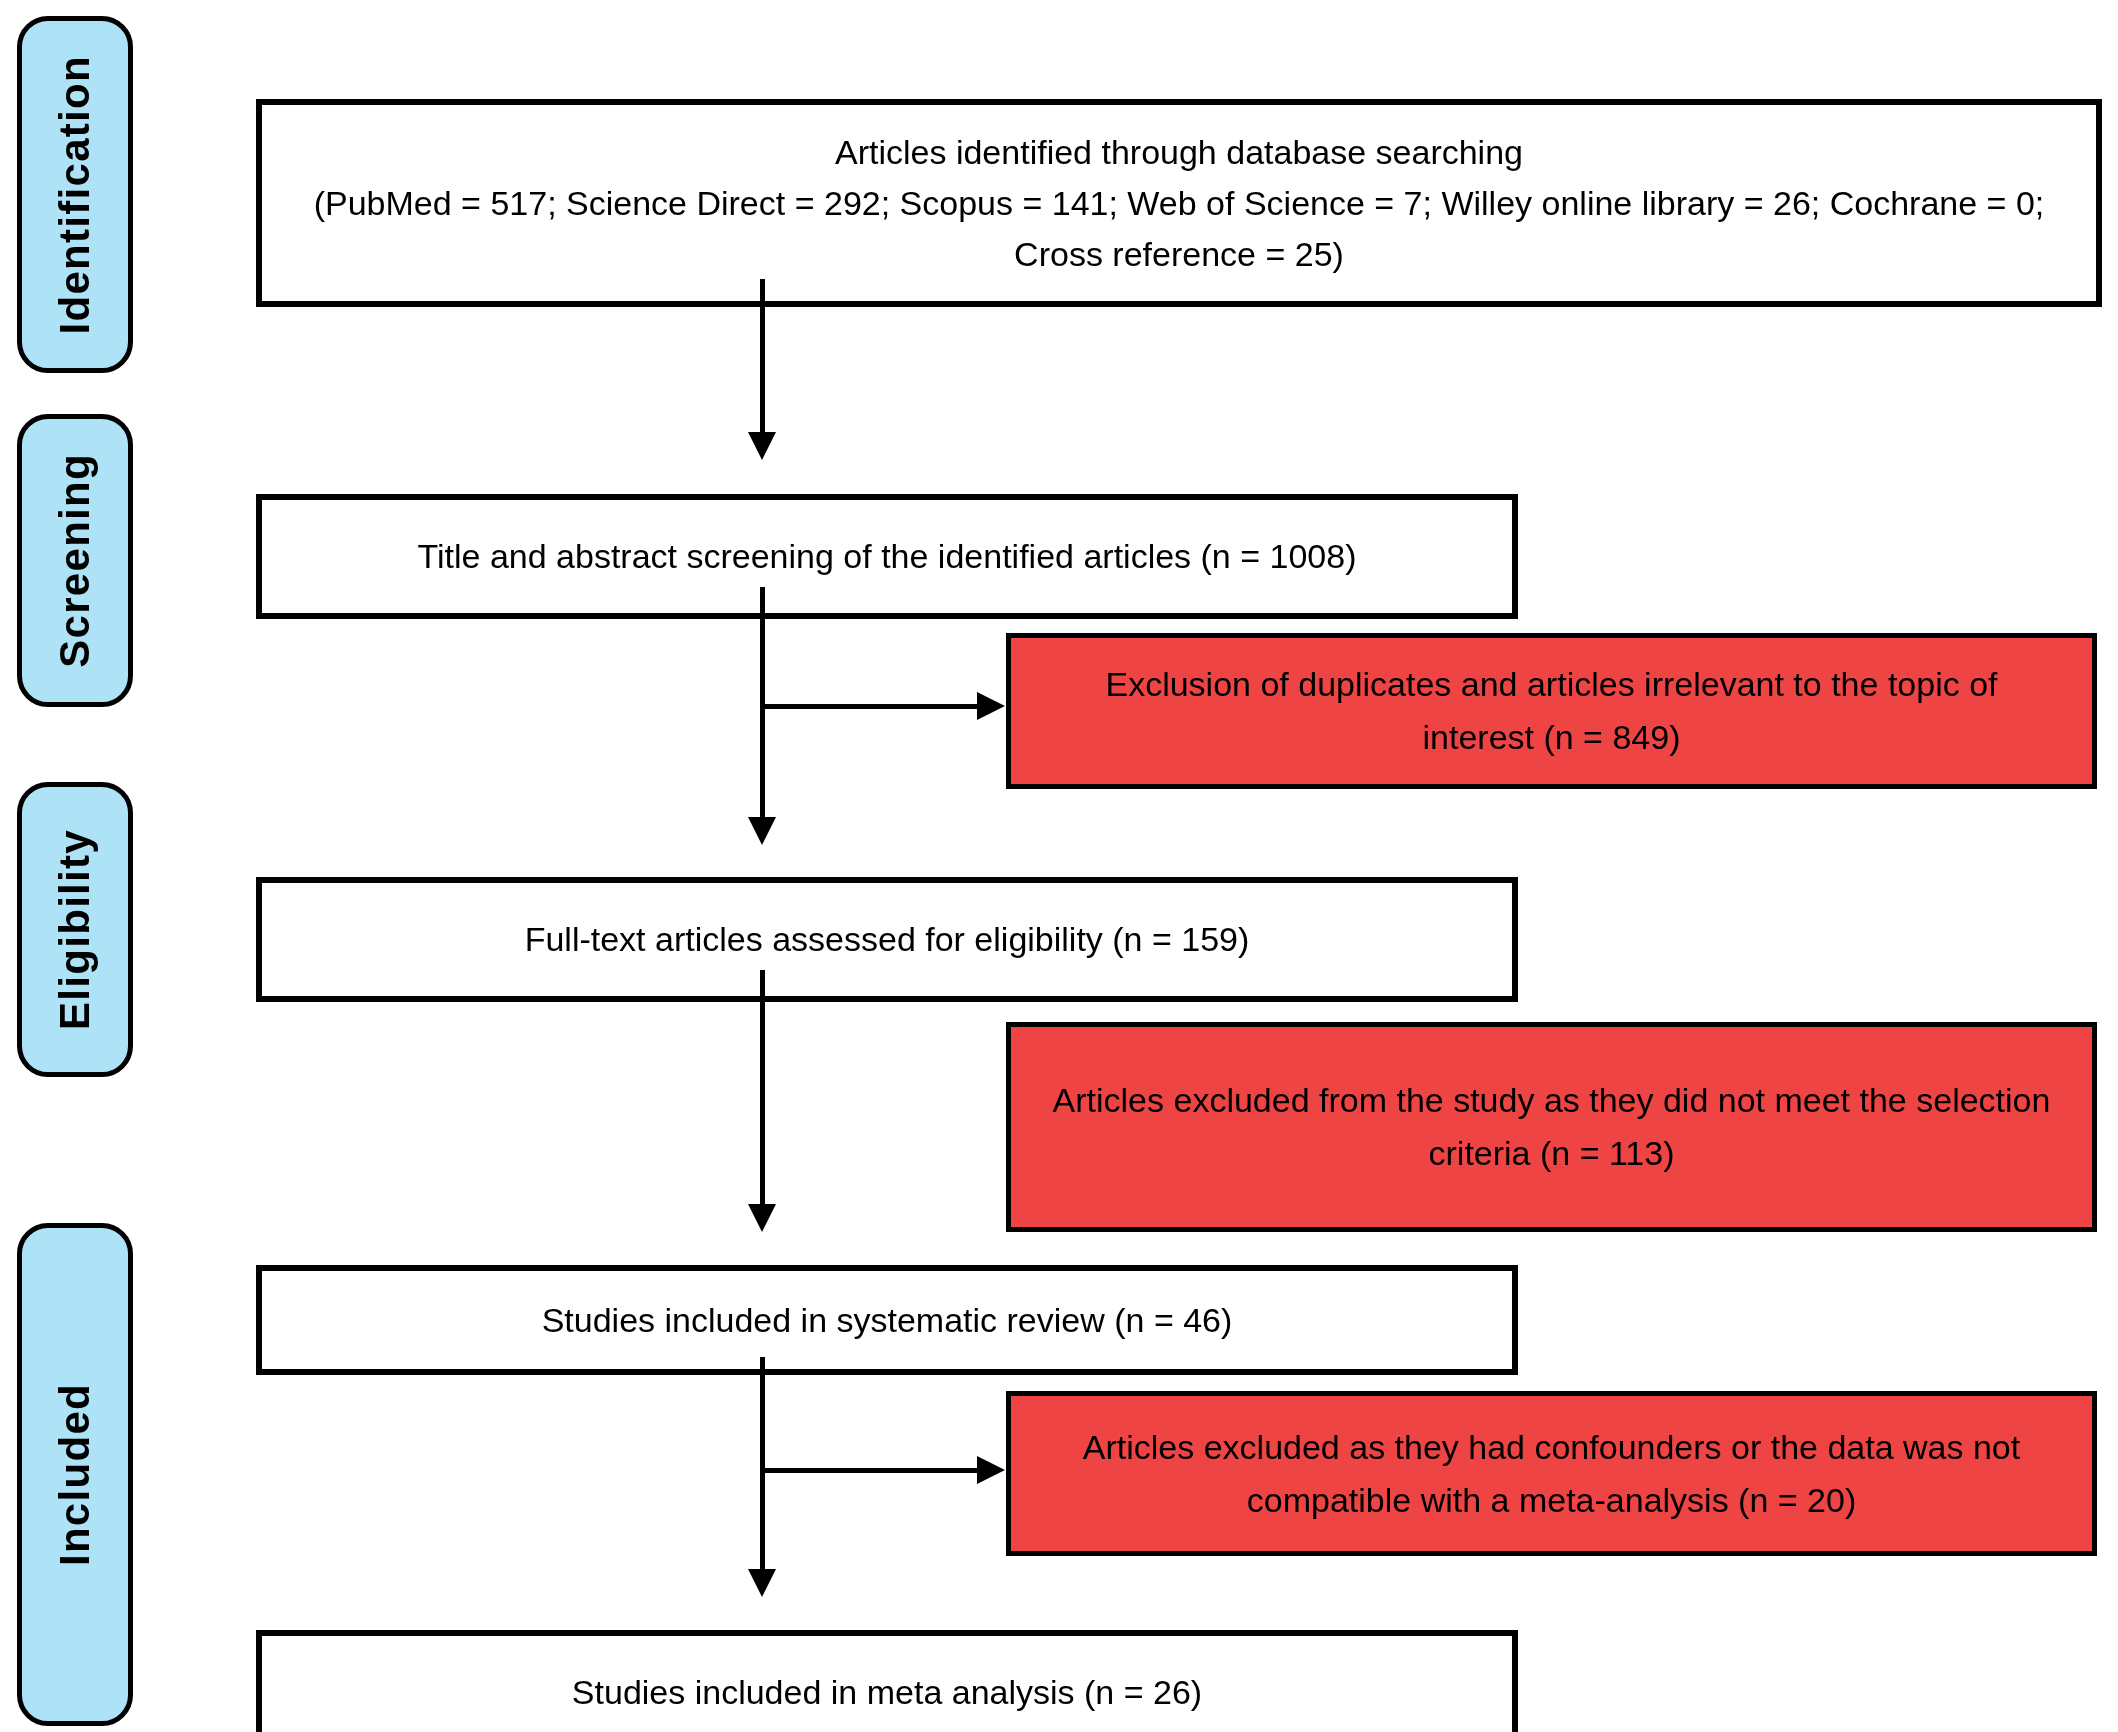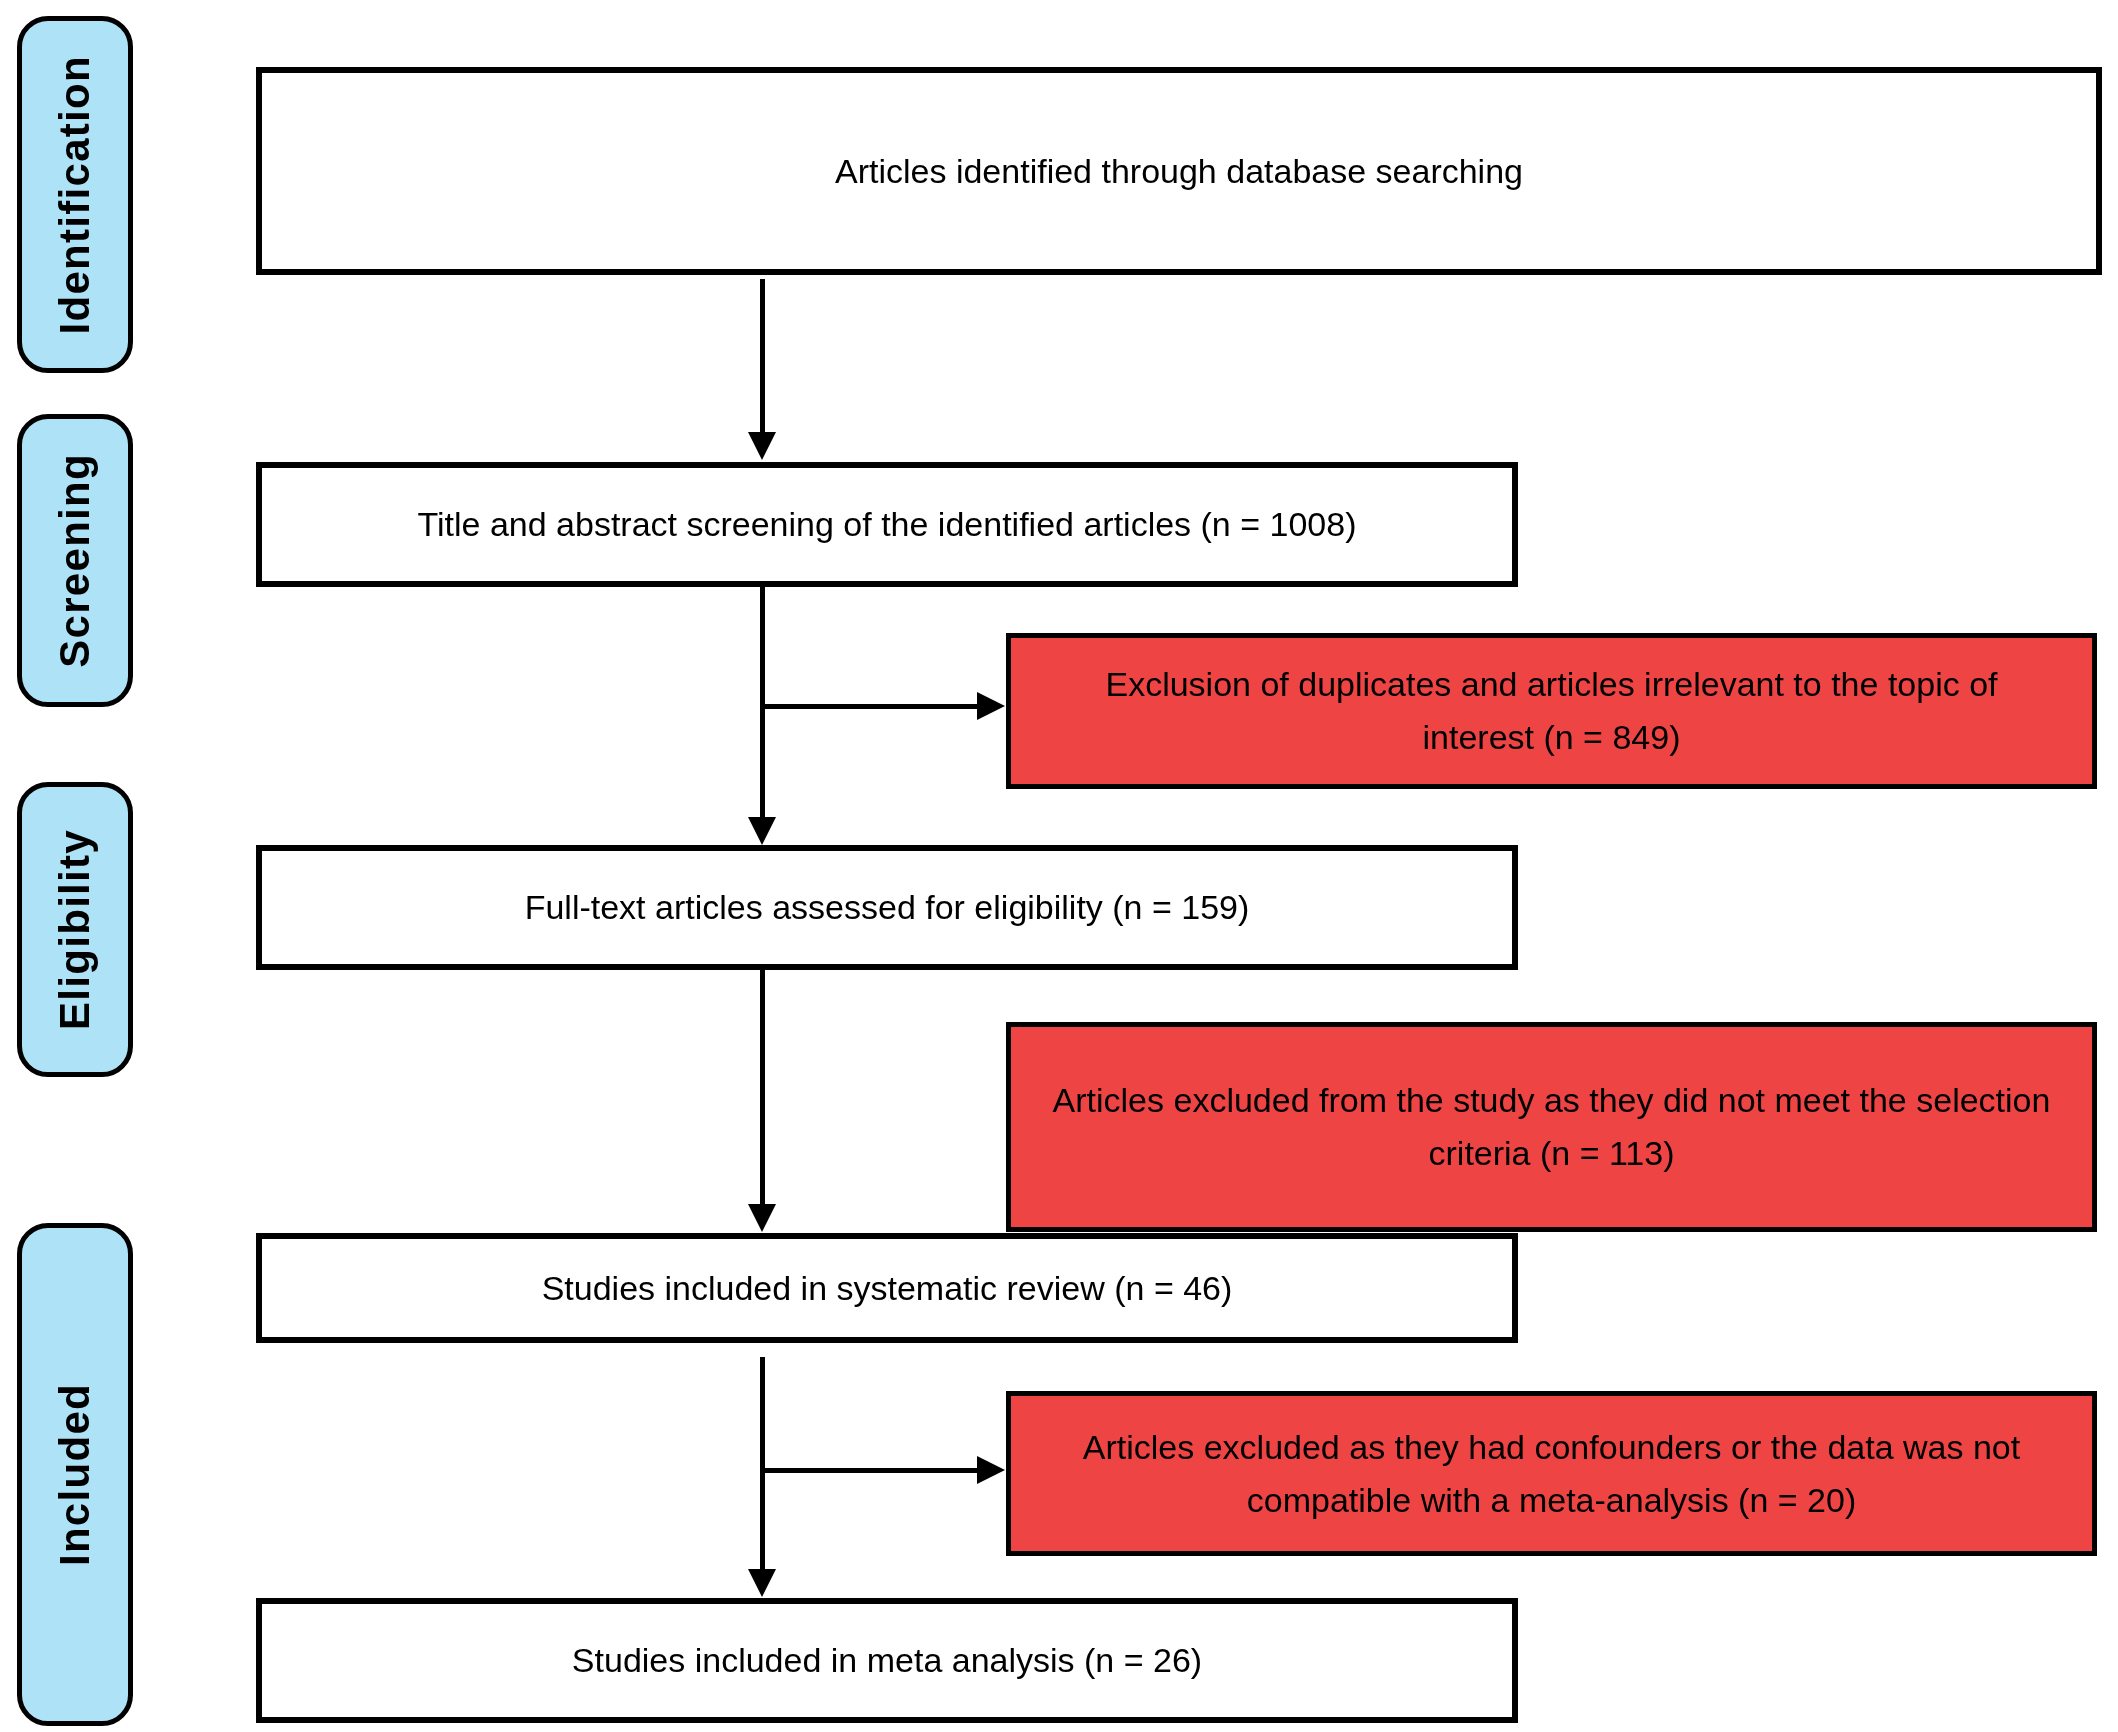--- a/index.html
+++ b/index.html
@@ -53,20 +53,21 @@
     background: #ffffff;
     border: 6.5px solid #000000;
     box-sizing: border-box;
     display: flex;
     align-items: center;
     justify-content: center;
     text-align: center;
     font-size: 34px;
     line-height: 1.5;
     padding: 6.5px 32px;
+    margin-top: 32px;
   }
   .box-identified { left: 256px; top: 67px;  width: 1846px; height: 208px; }
   .box-screening  { left: 256px; top: 462px;  width: 1262px; height: 125px; justify-content: center; }
   .box-eligible   { left: 256px; top: 845px; width: 1262px; height: 125px; }
   .box-sysreview  { left: 256px; top: 1233px; width: 1262px; height: 110px; }
   .box-metaanal   { left: 256px; top: 1598px; width: 1262px; height: 125px; }
 
   
   .exclbox {
     position: absolute;
@@ -145,20 +146,21 @@
   <div class="stage stage-eligibility">
     <span>Eligibility</span>
   </div>
   <div class="stage stage-included">
     <span>Included</span>
   </div>
 
   <div class="flowbox box-identified">
     <div>
       <span class="idbox-line1">Articles identified through database searching</span>
+      <span class="idbox-line2">(PubMed = 517; Science Direct = 292; Scopus = 141; Web of Science = 7; Willey online library = 26; Cochrane = 0; Cross reference = 25)</span>
     </div>
   </div>
 
   <div class="flowbox box-screening">
     <span>Title and abstract screening of the identified articles (n = 1008)</span>
   </div>
 
   <div class="flowbox box-eligible">
     <span>Full-text articles assessed for eligibility (n = 159)</span>
   </div>

